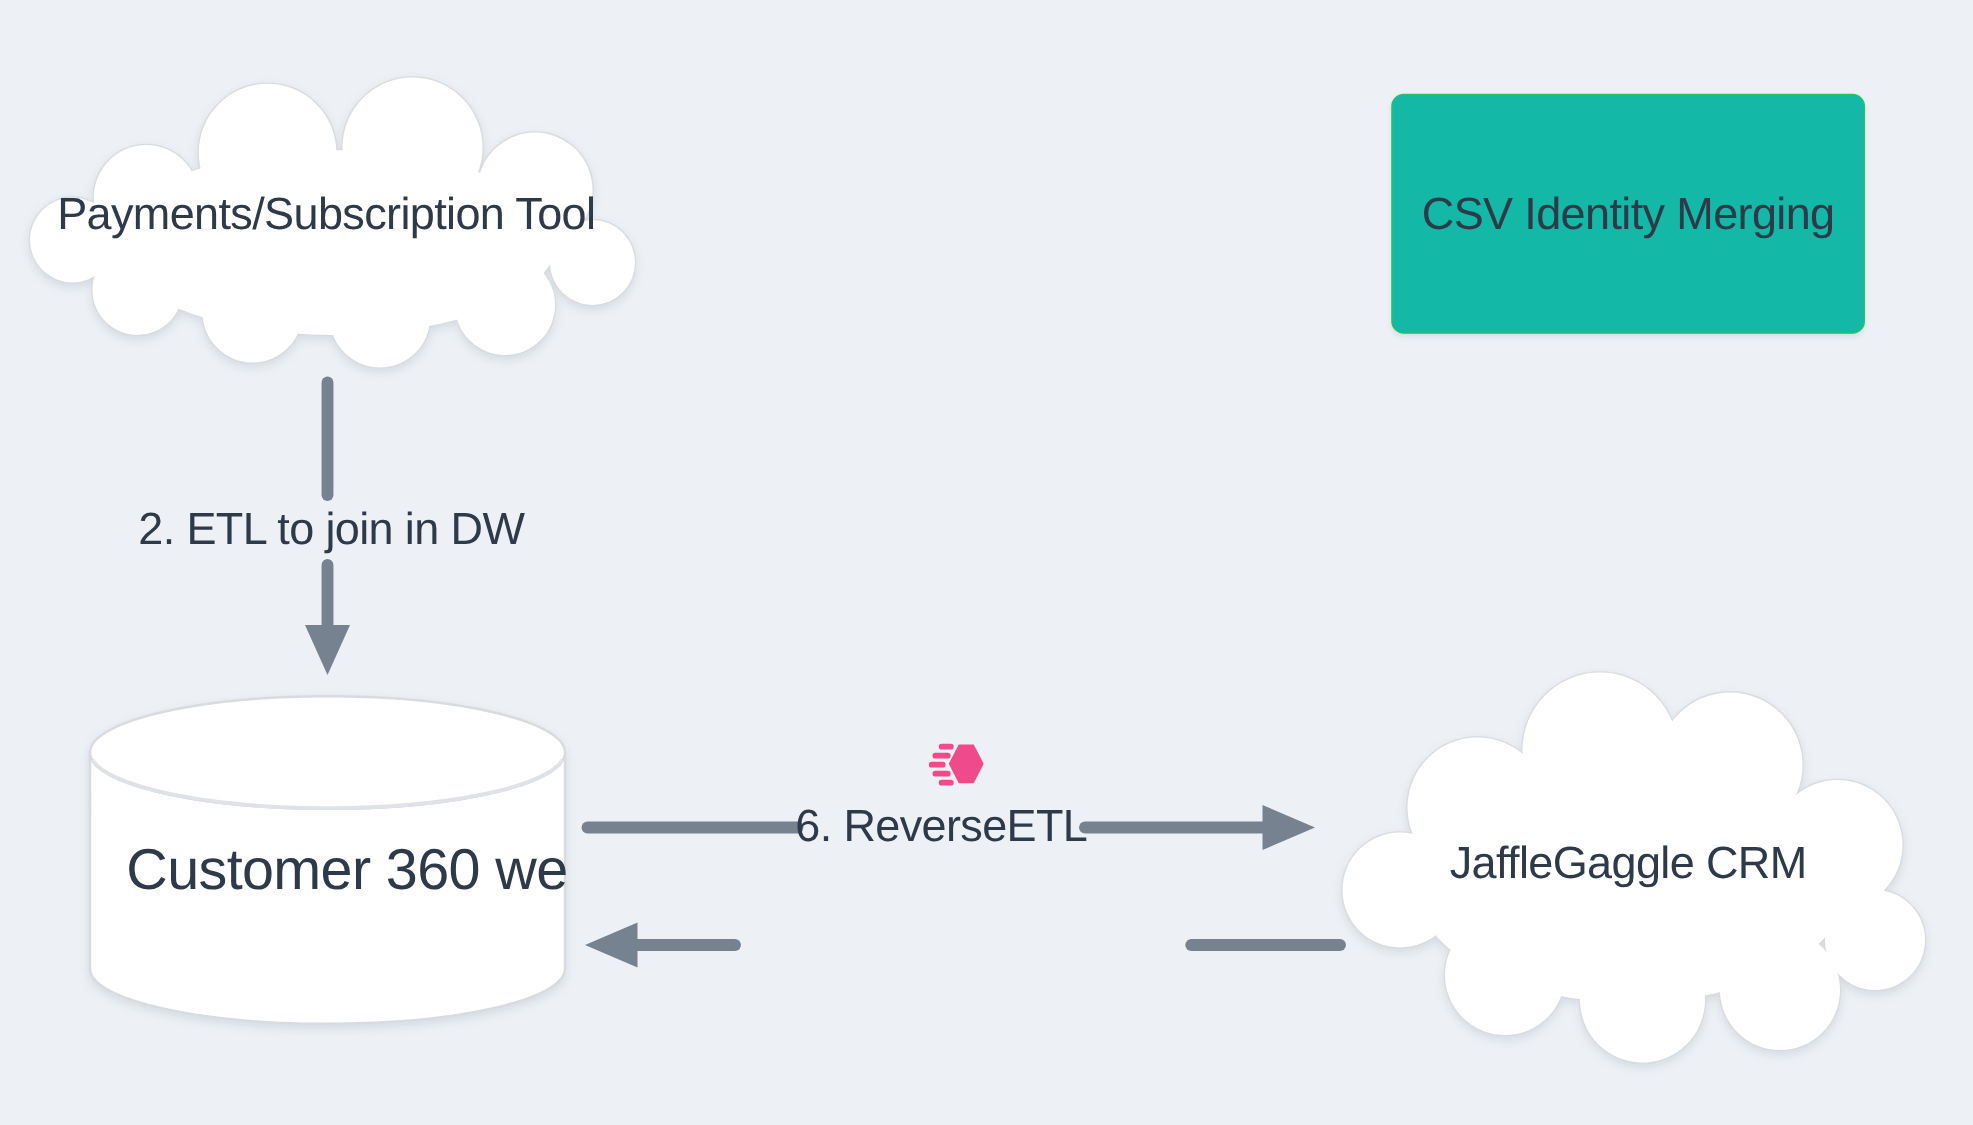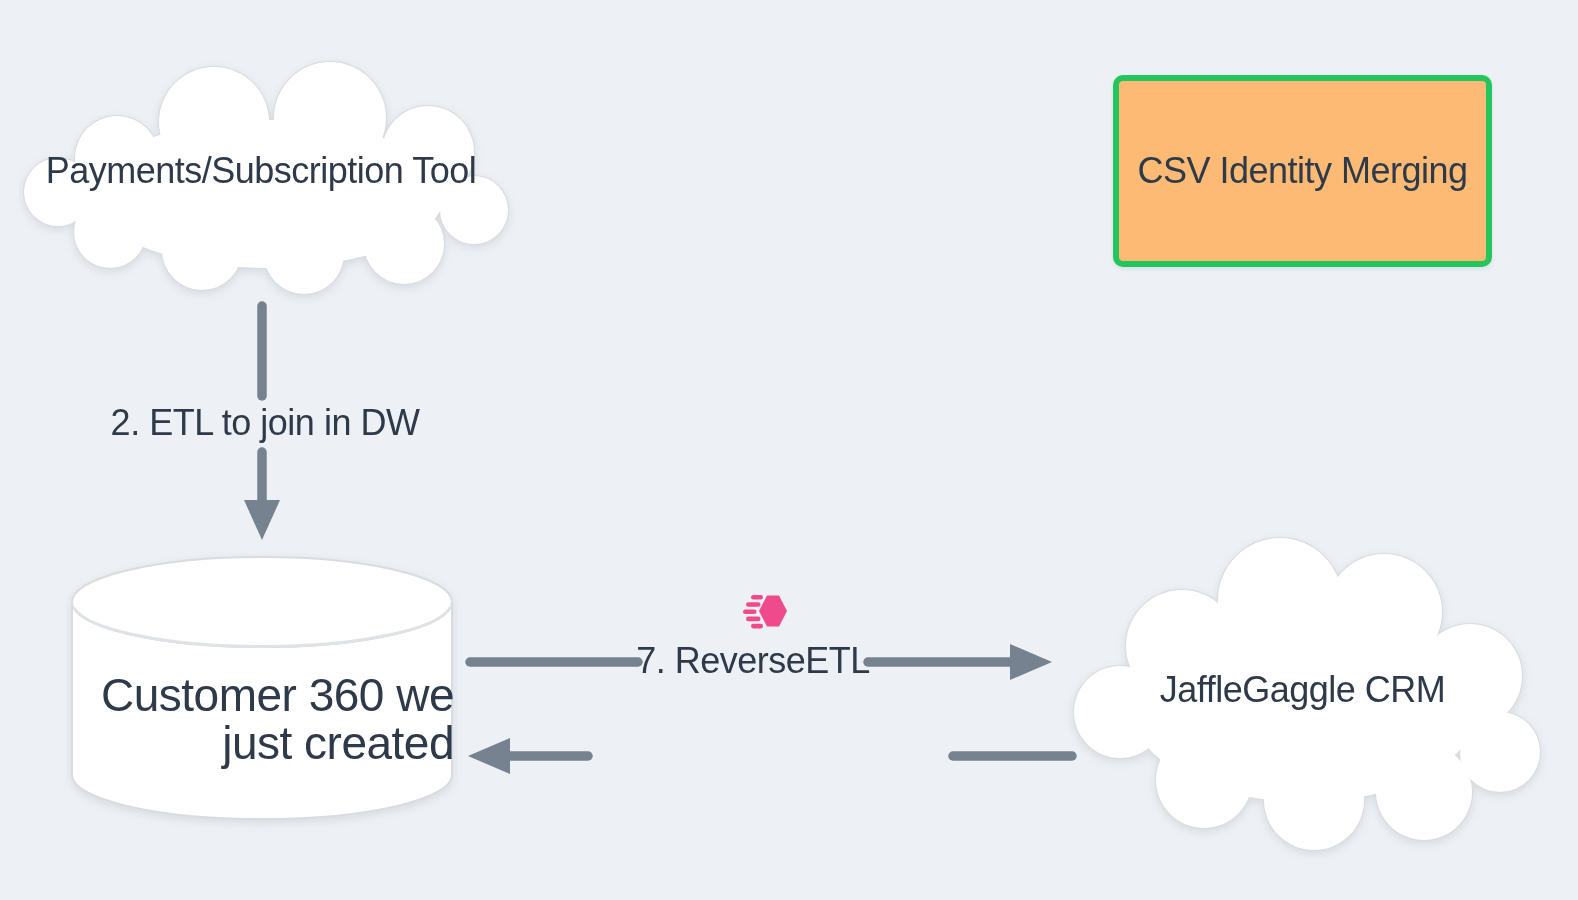--- a/index.html
+++ b/index.html
@@ -28,22 +28,22 @@
   .shape-stroke{fill:#ffffff;stroke:var(--shape-border);stroke-width:2;}
   .shape-fill{fill:#ffffff;stroke:none;}
   .cyl-shadow-arc{fill:none;stroke:var(--cyl-shadow);stroke-width:3;}
   .node-label{
     position:absolute;inset:0;
     display:flex;align-items:center;justify-content:center;
     font-size:36px;font-weight:500;letter-spacing:-0.5px;
     text-align:center;white-space:nowrap;
   }
   .box{
-    background:#fdba74;
-    border:6px solid #22c55e;
+    background:#14b8a6;
+    border:1px solid #22c55e;
     border-radius:10px;
     box-shadow:0 2px 4px rgba(130,142,155,0.18);
   }
   .cyl-label{
     position:absolute;left:0;top:116px;width:100%;
     text-align:right;font-size:46px;font-weight:500;
     letter-spacing:-0.5px;line-height:48px;
   }
   .edge-label{
     position:absolute;transform:translate(-50%,-50%);
@@ -111,21 +111,20 @@
 
 
   <div class="node" style="left:70px;top:555px;width:384px;height:266px">
     <svg width="384" height="266" viewBox="0 0 384 266">
       <path class="shape-stroke" d="M 2,47 L 2,220 A 190 44 0 0 0 382,220 L 382,47 A 190 45 0 0 1 2,47 Z"></path>
       <ellipse class="shape-stroke" cx="192" cy="47" rx="190" ry="45"></ellipse>
       <path class="cyl-shadow-arc" d="M 4,53 A 190 45 0 0 0 380,53"></path>
     </svg>
     <div class="cyl-label">
       <div>Customer 360 we</div>
-      <div>just created</div>
     </div>
   </div>
 
   <div class="node" style="left:1062px;top:524px;width:481px;height:331px">
     <svg width="481" height="331" viewBox="0 0 481 331">
       <defs>
         <g id="cloud2">
           <ellipse cx="243" cy="186" rx="172" ry="92"></ellipse>
           <circle cx="120" cy="122" r="56"></circle>
           <circle cx="218" cy="76" r="62"></circle>
@@ -138,21 +137,21 @@
           <circle cx="58" cy="188" r="46"></circle>
         </g>
       </defs>
       <use href="#cloud2" class="shape-stroke"></use>
       <use href="#cloud2" class="shape-fill"></use>
     </svg>
     <div class="node-label">JaffleGaggle CRM</div>
   </div>
 
   <div class="edge-label" style="left:265px;top:423px">2. ETL to join in DW</div>
-  <div class="edge-label" style="left:753px;top:661px">7. ReverseETL</div>
+  <div class="edge-label" style="left:753px;top:661px">6. ReverseETL</div>
 
   <svg class="census-icon" style="left:743px;top:591px" width="44" height="41" viewBox="0 0 44 41">
     <polygon points="44,20 36,4.5 24,4.5 16,20 24,35.5 36,35.5"></polygon>
     <rect x="8" y="4" width="12" height="4.6" rx="2.3"></rect>
     <rect x="3" y="11.2" width="14.5" height="4.6" rx="2.3"></rect>
     <rect x="0" y="18.4" width="13.5" height="4.6" rx="2.3"></rect>
     <rect x="3" y="25.6" width="14.5" height="4.6" rx="2.3"></rect>
     <rect x="8" y="32.8" width="12" height="4.6" rx="2.3"></rect>
   </svg>
 

